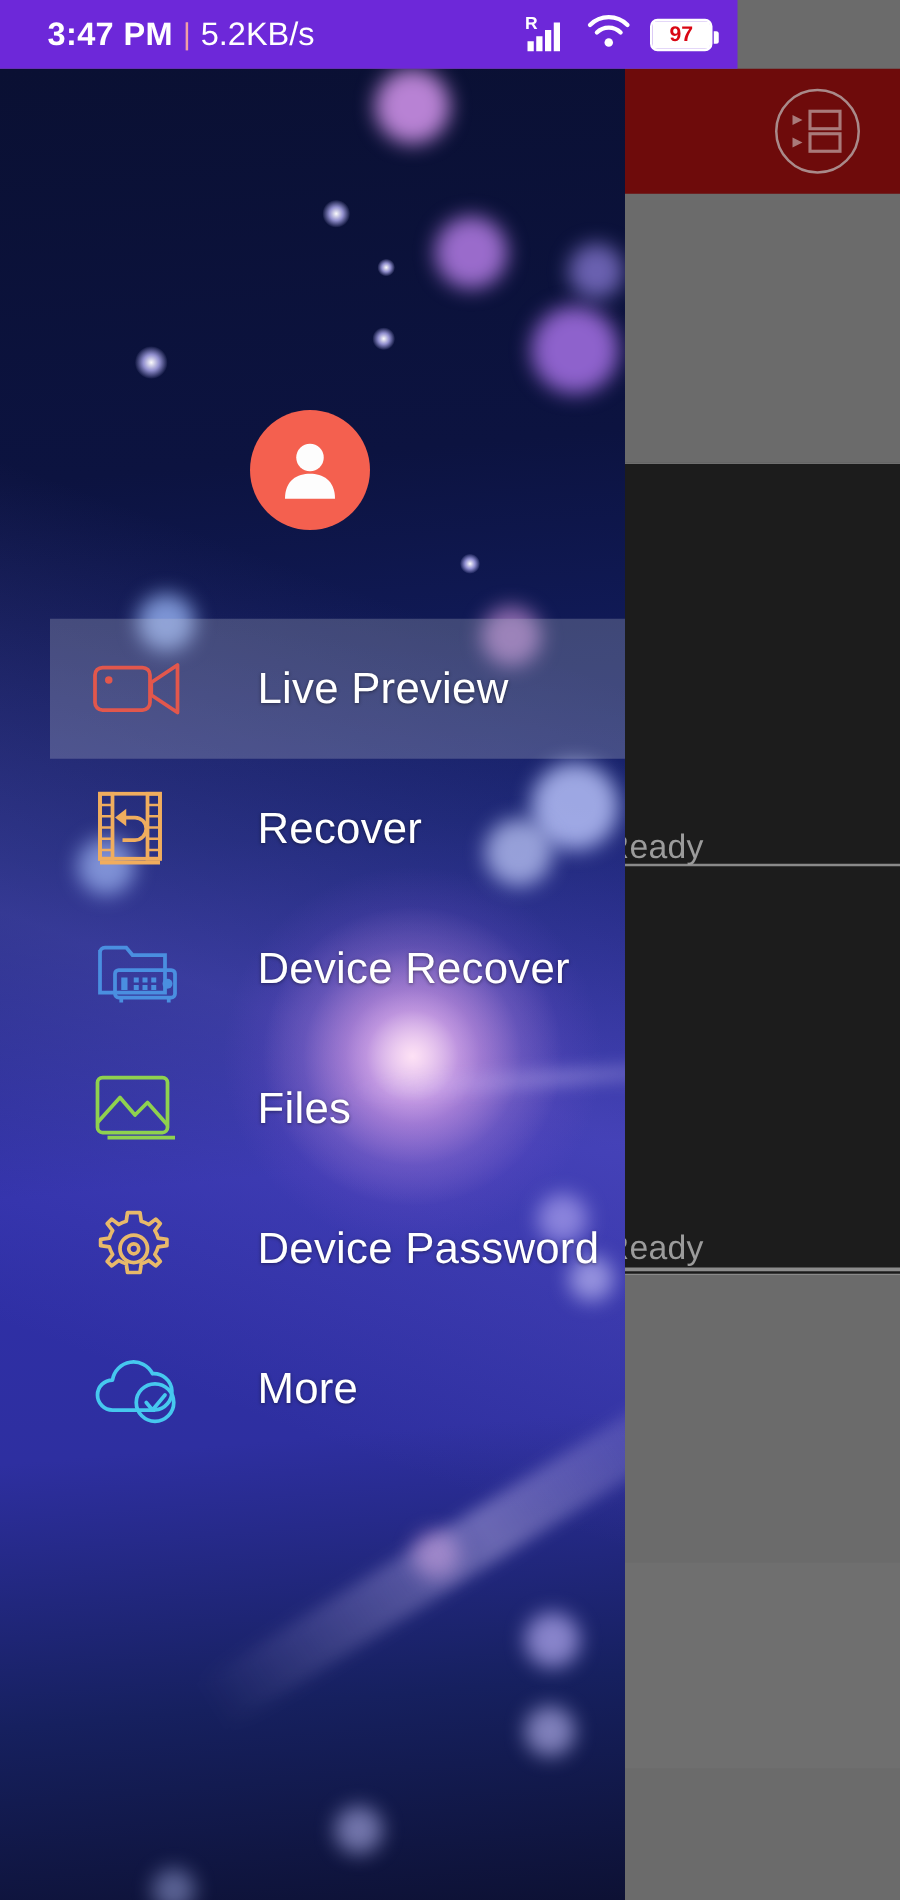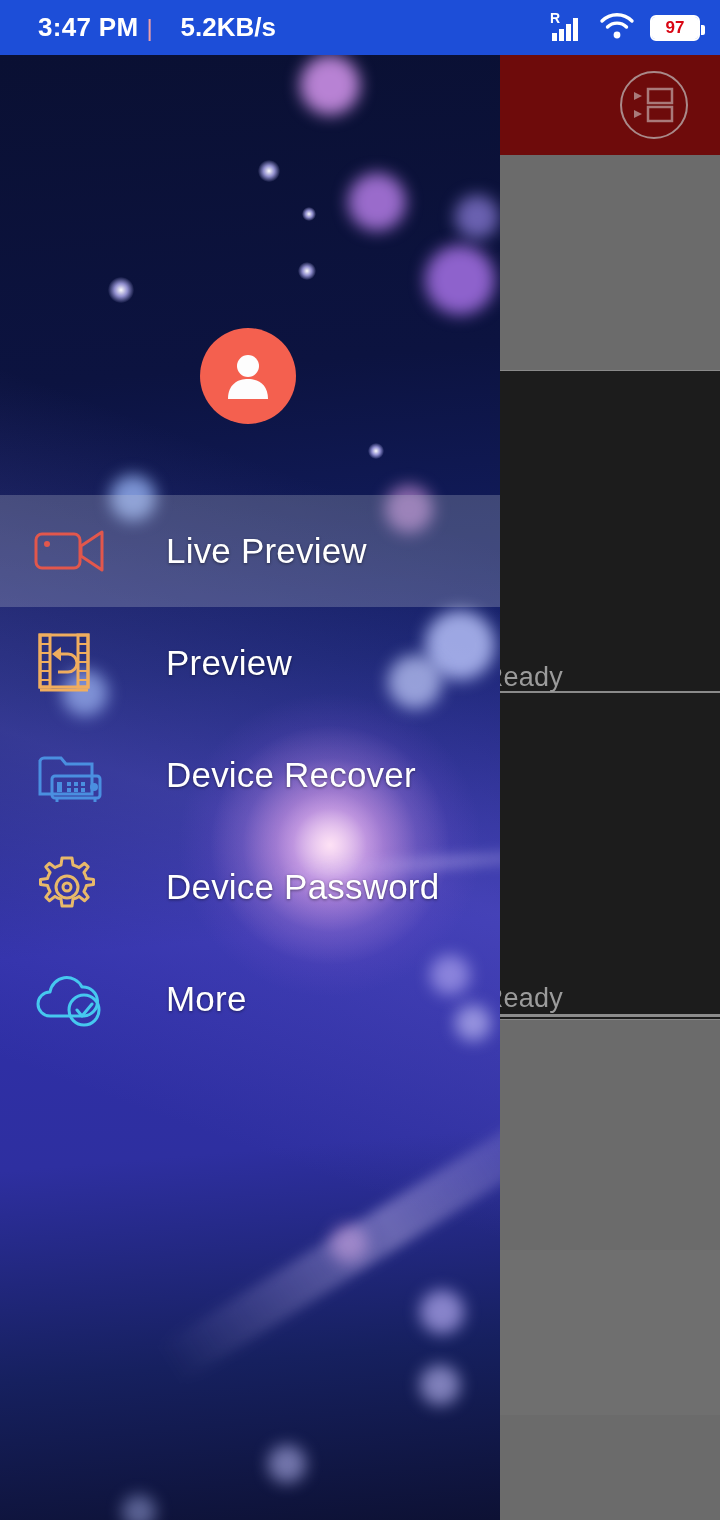--- a/index.html
+++ b/index.html
@@ -55,27 +55,27 @@
   }
   #status-1 { top:662px; }
   #status-2 { top:983px; }
 
   .tile-rule { position:absolute; left:0; width:720px; height:3px; background:#8c8c8c; }
   #rule-1 { top:692px; }
   #rule-2 { top:1014px; }
 
   
   #statusbar {
-    position:absolute; left:0; top:0; width:720px; height:55px;
-    background:#1d4ed8; display:flex; align-items:center;
+    position:absolute; left:0; top:0; width:590px; height:55px;
+    background:#6d28d9; display:flex; align-items:center;
     padding:0 20px 0 38px; z-index:30;
   }
   #status-clock { color:#fff; font-size:26px; font-weight:bold; letter-spacing:.3px; }
   #status-sep { color:#f0a0a6; font-size:24px; margin:0 8px; }
-  #status-netspeed { color:#fff; font-size:26px; font-weight:bold;margin-left:20px; }
+  #status-netspeed { color:#fff; font-size:26px; font-weight:normal; }
   #status-right { margin-left:auto; display:flex; align-items:center; gap:14px; }
   #battery-wrap {
     position:relative; width:50px; height:26px; border:2px solid #fff; border-radius:6px;
     display:flex; align-items:center; justify-content:center;
   }
   #battery-wrap:after {
     content:""; position:absolute; right:-7px; top:8px; width:4px; height:10px;
     background:#fff; border-radius:0 2px 2px 0;
   }
   #battery-level { color:#d90613; font-size:17px; font-weight:bold; background:#fff;
@@ -114,21 +114,21 @@
   #avatar {
     position:absolute; left:200px; top:273px; width:96px; height:96px;
     border-radius:50%; background:#f4604f; display:flex;
     align-items:center; justify-content:center; z-index:5;
   }
 
   
   #menu { position:absolute; left:0; top:440px; width:500px; z-index:6; }
   .menu-item {
     position:relative; display:flex; align-items:center;
-    height:112px; padding-left:34px;
+    height:112px; padding-left:34px;margin-left:40px;
   }
   .menu-item.selected { background:rgba(200,205,215,.26); }
   .menu-icon { width:76px; flex:0 0 76px; display:flex; align-items:center; }
   .menu-label {
     color:#fff; font-size:35px; margin-left:56px; letter-spacing:.2px;
     text-shadow:0 1px 3px rgba(0,0,0,.45);
   }
 </style>
 </head>
 <body>
@@ -274,21 +274,21 @@
               <line x1="44" y1="21" x2="54" y2="21"></line>
             <line x1="44" y1="30" x2="54" y2="30"></line>
               <line x1="44" y1="39" x2="54" y2="39"></line>
             <line x1="44" y1="48" x2="54" y2="48"></line>
           </g>
           <path d="M24 22 h10 a9 9 0 0 1 0 18 h-10" fill="none" stroke="#f0ad5e" stroke-width="3"></path>
           <path d="M27 15 L18 22 L27 29 Z" fill="#f0ad5e"></path>
           <line x1="6" y1="58" x2="54" y2="58" stroke="#f0ad5e" stroke-width="3"></line>
         </svg>
       </span>
-      <span class="menu-label">Preview</span>
+      <span class="menu-label">Recover</span>
     </div>
 
     <div class="menu-item">
       <span class="menu-icon">
         <svg width="70" height="58" viewBox="0 0 70 58">
           <path d="M6 14 v34 h52 V18 H32 l-5 -6 H10 a4 4 0 0 0 -4 4 Z" fill="none" stroke="#4a8fe0" stroke-width="3"></path>
           <rect x="18" y="30" width="48" height="22" rx="3" fill="none" stroke="#4a8fe0" stroke-width="3"></rect>
           <rect x="23" y="36" width="5" height="10" fill="#4a8fe0"></rect>
           <g fill="#4a8fe0">
             <rect x="33" y="36" width="4" height="4"></rect>
@@ -300,20 +300,30 @@
           </g>
           <circle cx="60" cy="41" r="4" fill="#4a8fe0"></circle>
           <line x1="23" y1="52" x2="23" y2="56" stroke="#4a8fe0" stroke-width="3"></line>
           <line x1="61" y1="52" x2="61" y2="56" stroke="#4a8fe0" stroke-width="3"></line>
         </svg>
       </span>
       <span class="menu-label">Device Recover</span>
     </div>
 
 
+    <div class="menu-item">
+      <span class="menu-icon">
+        <svg width="68" height="58" viewBox="0 0 68 58">
+          <rect x="4" y="4" width="56" height="44" rx="4" fill="none" stroke="#8fd14f" stroke-width="3"></rect>
+          <path d="M4 40 L22 20 L34 34 L44 24 L60 42" fill="none" stroke="#8fd14f" stroke-width="3" stroke-linejoin="round"></path>
+          <line x1="12" y1="52" x2="66" y2="52" stroke="#8fd14f" stroke-width="3"></line>
+        </svg>
+      </span>
+      <span class="menu-label">Files</span>
+    </div>
 
     <div class="menu-item">
       <span class="menu-icon">
         <svg width="66" height="66" viewBox="0 0 66 66">
           <path d="M33 4 l5 0 1 7 a22 22 0 0 1 6 2.6 l5.6-4.3 3.6 3.6 -4.3 5.6 a22 22 0 0 1 2.6 6 l7 1 0 5 -7 1 a22 22 0 0 1 -2.6 6 l4.3 5.6 -3.6 3.6 -5.6-4.3 a22 22 0 0 1 -6 2.6 l-1 7 -5 0 -5 0 -1-7 a22 22 0 0 1 -6-2.6 l-5.6 4.3 -3.6-3.6 4.3-5.6 a22 22 0 0 1 -2.6-6 l-7-1 0-5 7-1 a22 22 0 0 1 2.6-6 l-4.3-5.6 3.6-3.6 5.6 4.3 a22 22 0 0 1 6-2.6 l1-7 Z" fill="none" stroke="#e8b96a" stroke-width="3" stroke-linejoin="round"></path>
           <circle cx="33" cy="33" r="11" fill="none" stroke="#e8b96a" stroke-width="3"></circle>
           <circle cx="33" cy="33" r="4" fill="none" stroke="#e8b96a" stroke-width="3"></circle>
         </svg>
       </span>
       <span class="menu-label">Device Password</span>

